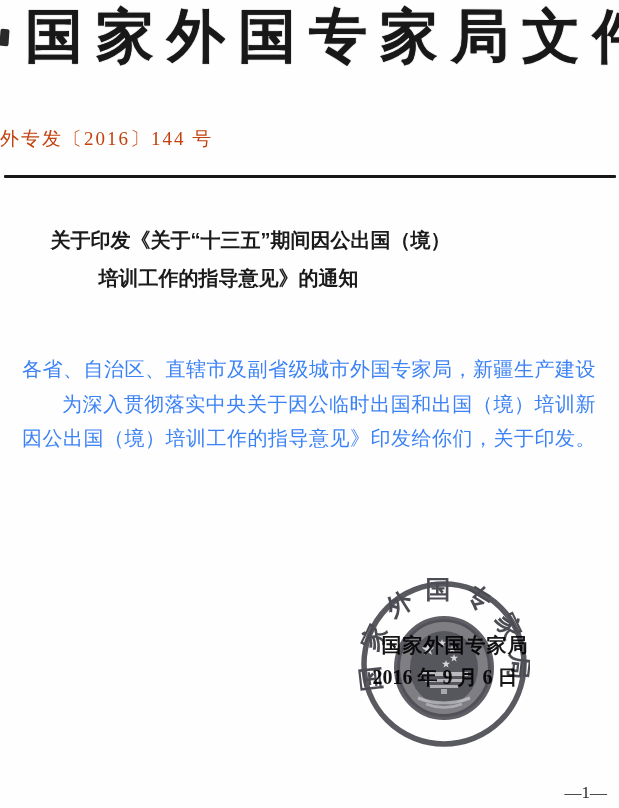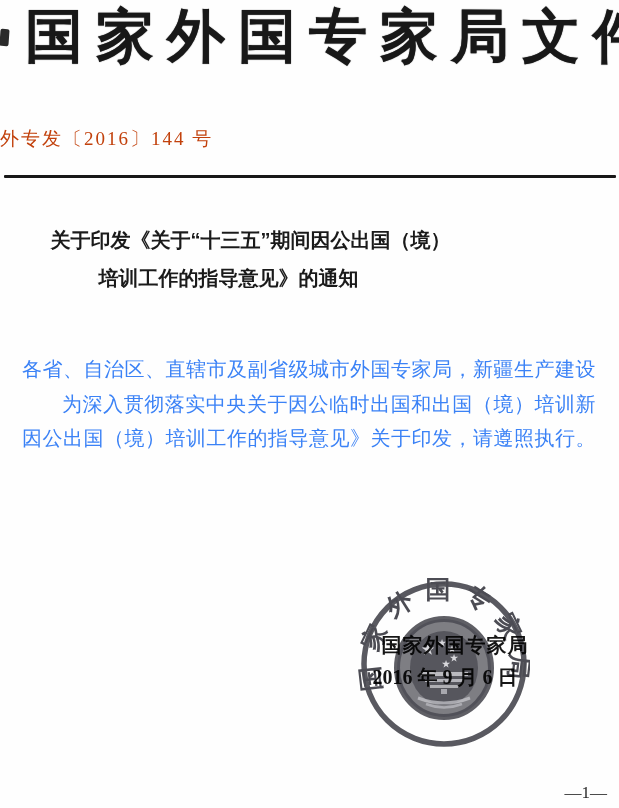--- a/index.html
+++ b/index.html
@@ -109,21 +109,21 @@
   <div class="rule"></div>
 
   <div class="doc-title">
     <div class="line1">关于印发《关于“十三五”期间因公出国（境）</div>
     <div class="line2">培训工作的指导意见》的通知</div>
   </div>
 
   <div class="doc-body">
     <div class="body-line">各省、自治区、直辖市及副省级城市外国专家局，新疆生产建设</div>
     <div class="body-line indent">为深入贯彻落实中央关于因公临时出国和出国（境）培训新</div>
-    <div class="body-line">因公出国（境）培训工作的指导意见》关于印发，请遵照执行。</div>
+    <div class="body-line">因公出国（境）培训工作的指导意见》印发给你们，关于印发。</div>
   </div>
 
   <div class="sign-authority">国家外国专家局</div>
   <div class="sign-date">2016 年 9 月 6 日</div>
 
   <svg class="seal" viewBox="0 0 172 172" xmlns="http://www.w3.org/2000/svg">
 
     <circle cx="86" cy="86" r="80" fill="none" stroke="#4b4b52" stroke-width="5.5"></circle>
 
     <defs>

